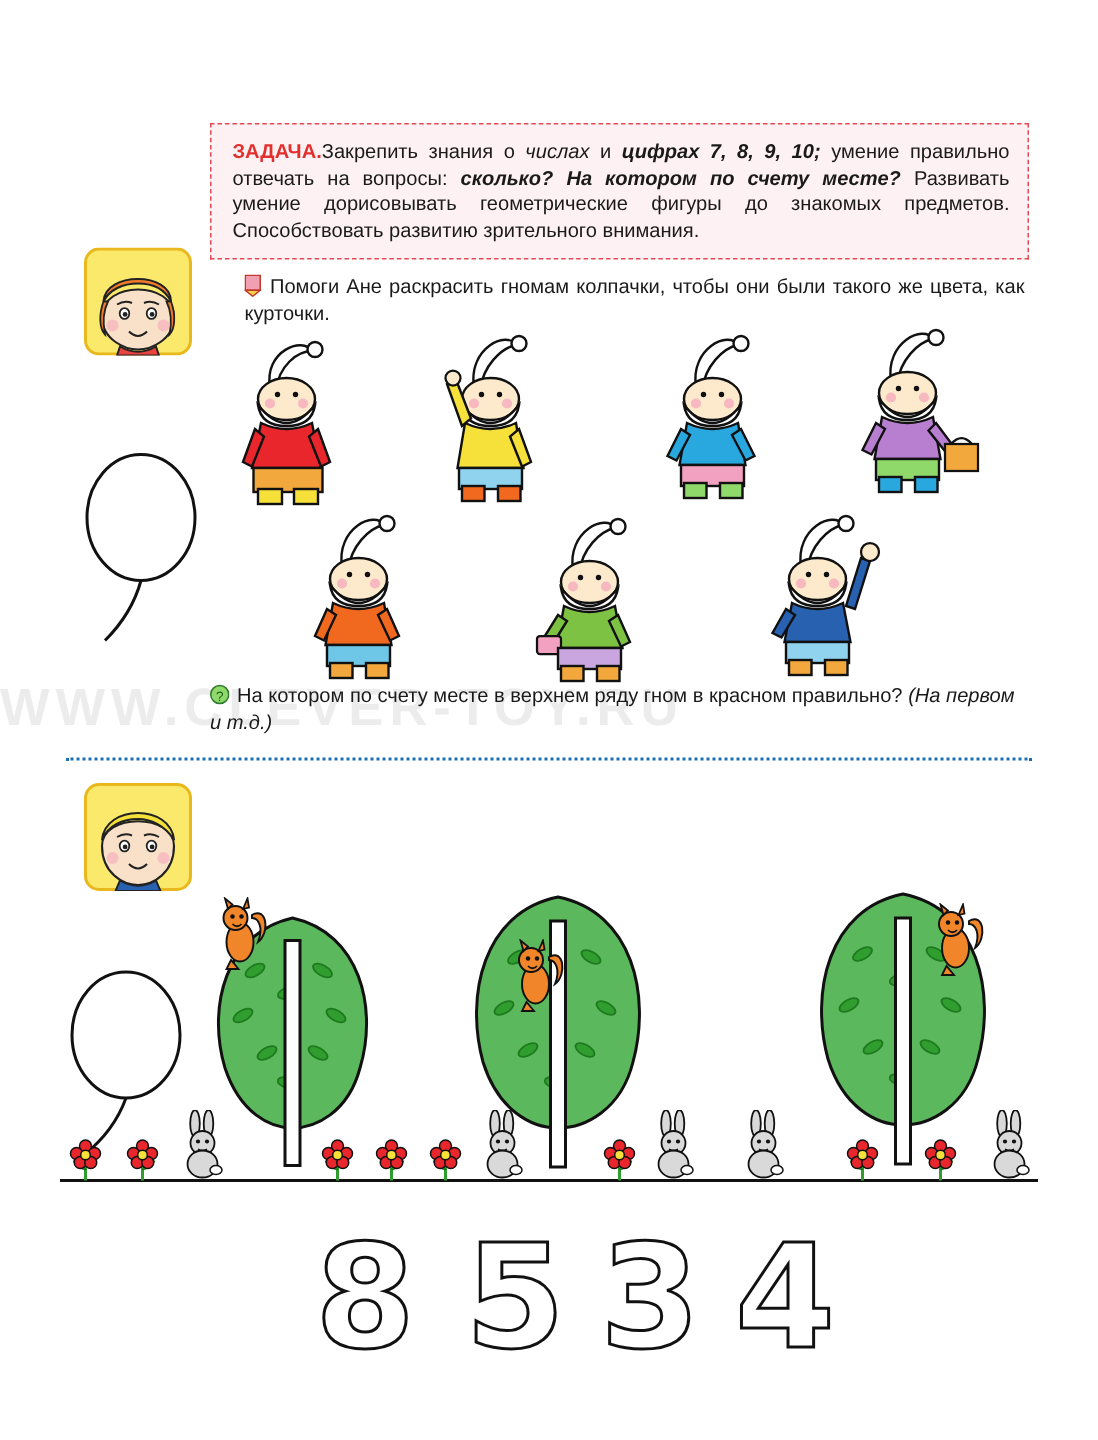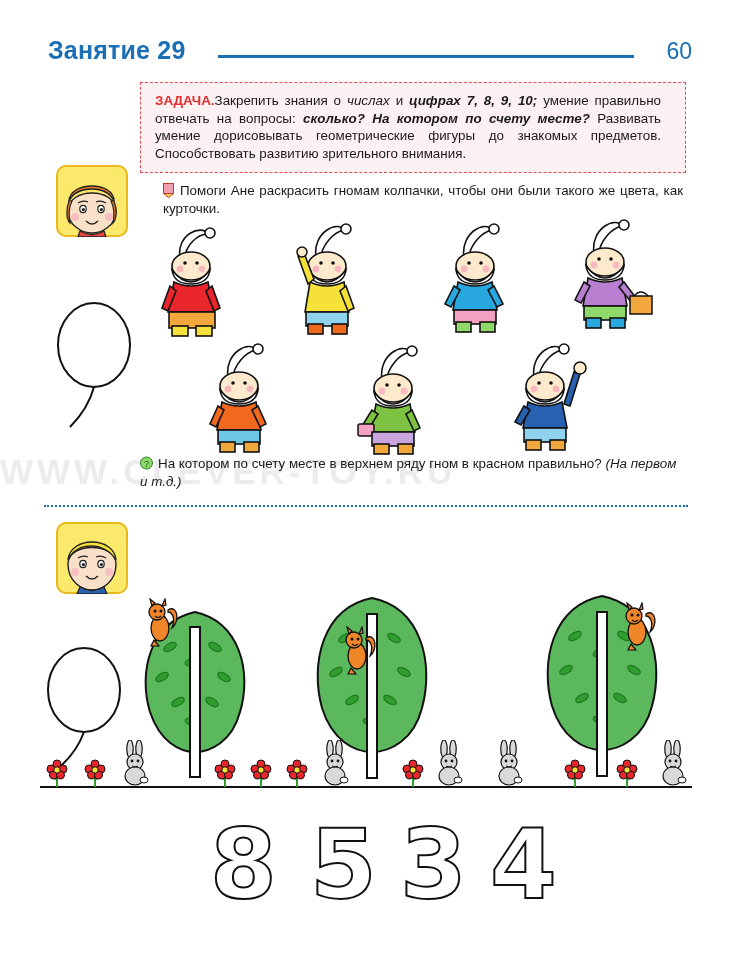--- a/index.html
+++ b/index.html
@@ -30,21 +30,21 @@
   }
   .page-number {
     position:absolute; right:0; top:2px;
     font-size:23px; color:#1b6fb5;
   }
   
   .task-box {
     position:absolute; left:140px; top:82px; width:546px;
     border:1px dashed #e24b53;
     background:#fdf1f3;
-    padding:9px 24px 10px 14px;
+    padding:9px 12px 10px 14px;
     box-sizing:border-box;
   }
   .task-box p {
     margin:0; font-size:13.4px; line-height:17.6px; text-align:justify;
   }
   .task-label { color:#e2302f; font-weight:bold; }
   .it { font-style:italic; }
   .bi { font-style:italic; font-weight:bold; }
   
   .ex-text {
@@ -90,25 +90,20 @@
     line-height:90px;
   }
   svg { display:block; }
   .abs { position:absolute; }
 </style>
 </head>
 <body>
 
 <div class="page">
 
-  <div class="header">
-    <div class="lesson-title">Занятие 29</div>
-    <div class="header-rule"></div>
-    <div class="page-number">60</div>
-  </div>
 
   <div class="task-box">
     <p>
       <span class="task-label">ЗАДАЧА.</span><span>Закрепить знания о </span><span class="it">числах</span><span> и </span><span class="bi">цифрах 7, 8, 9, 10;</span><span> умение правильно отвечать на вопросы: </span><span class="bi">сколько? На котором по счету месте?</span><span> Развивать умение дорисовывать геометрические фигуры до знакомых предметов. Способствовать развитию зрительного внимания.</span>
     </p>
   </div>
 
   <div class="ex-text ex1-text">
     <span class="pencil-icon">
       <svg width="11" height="15" viewBox="0 0 11 15">

